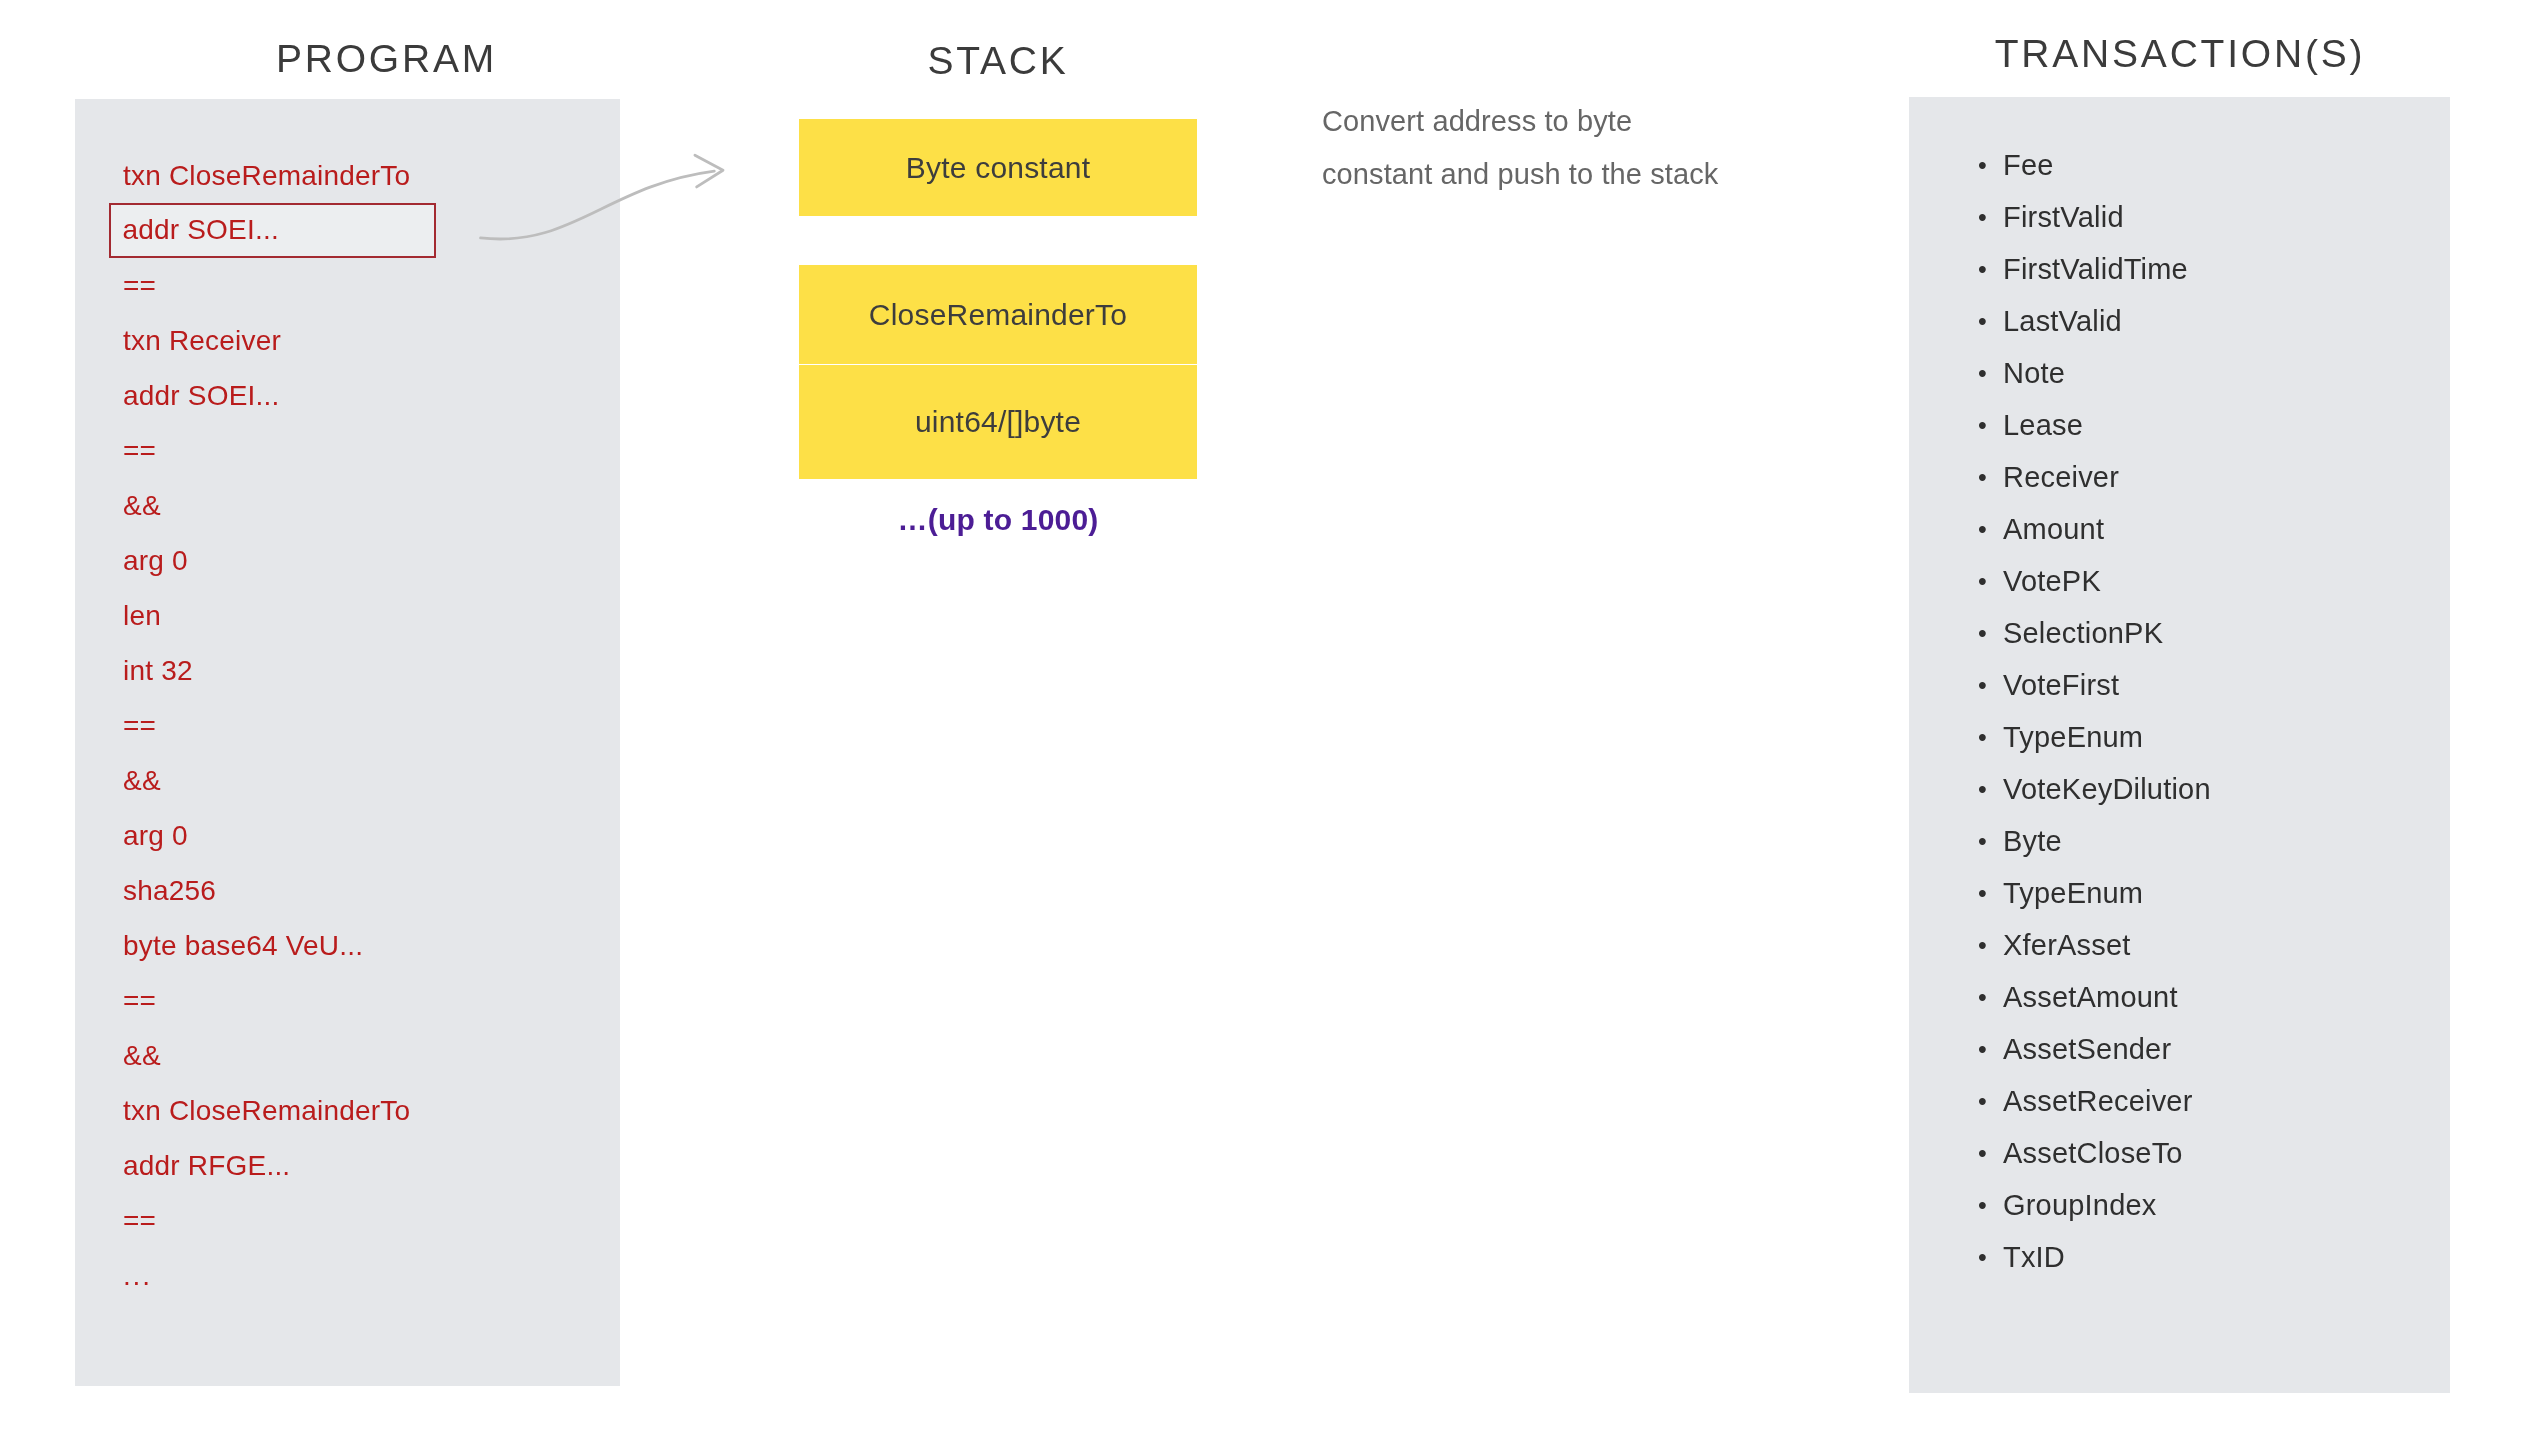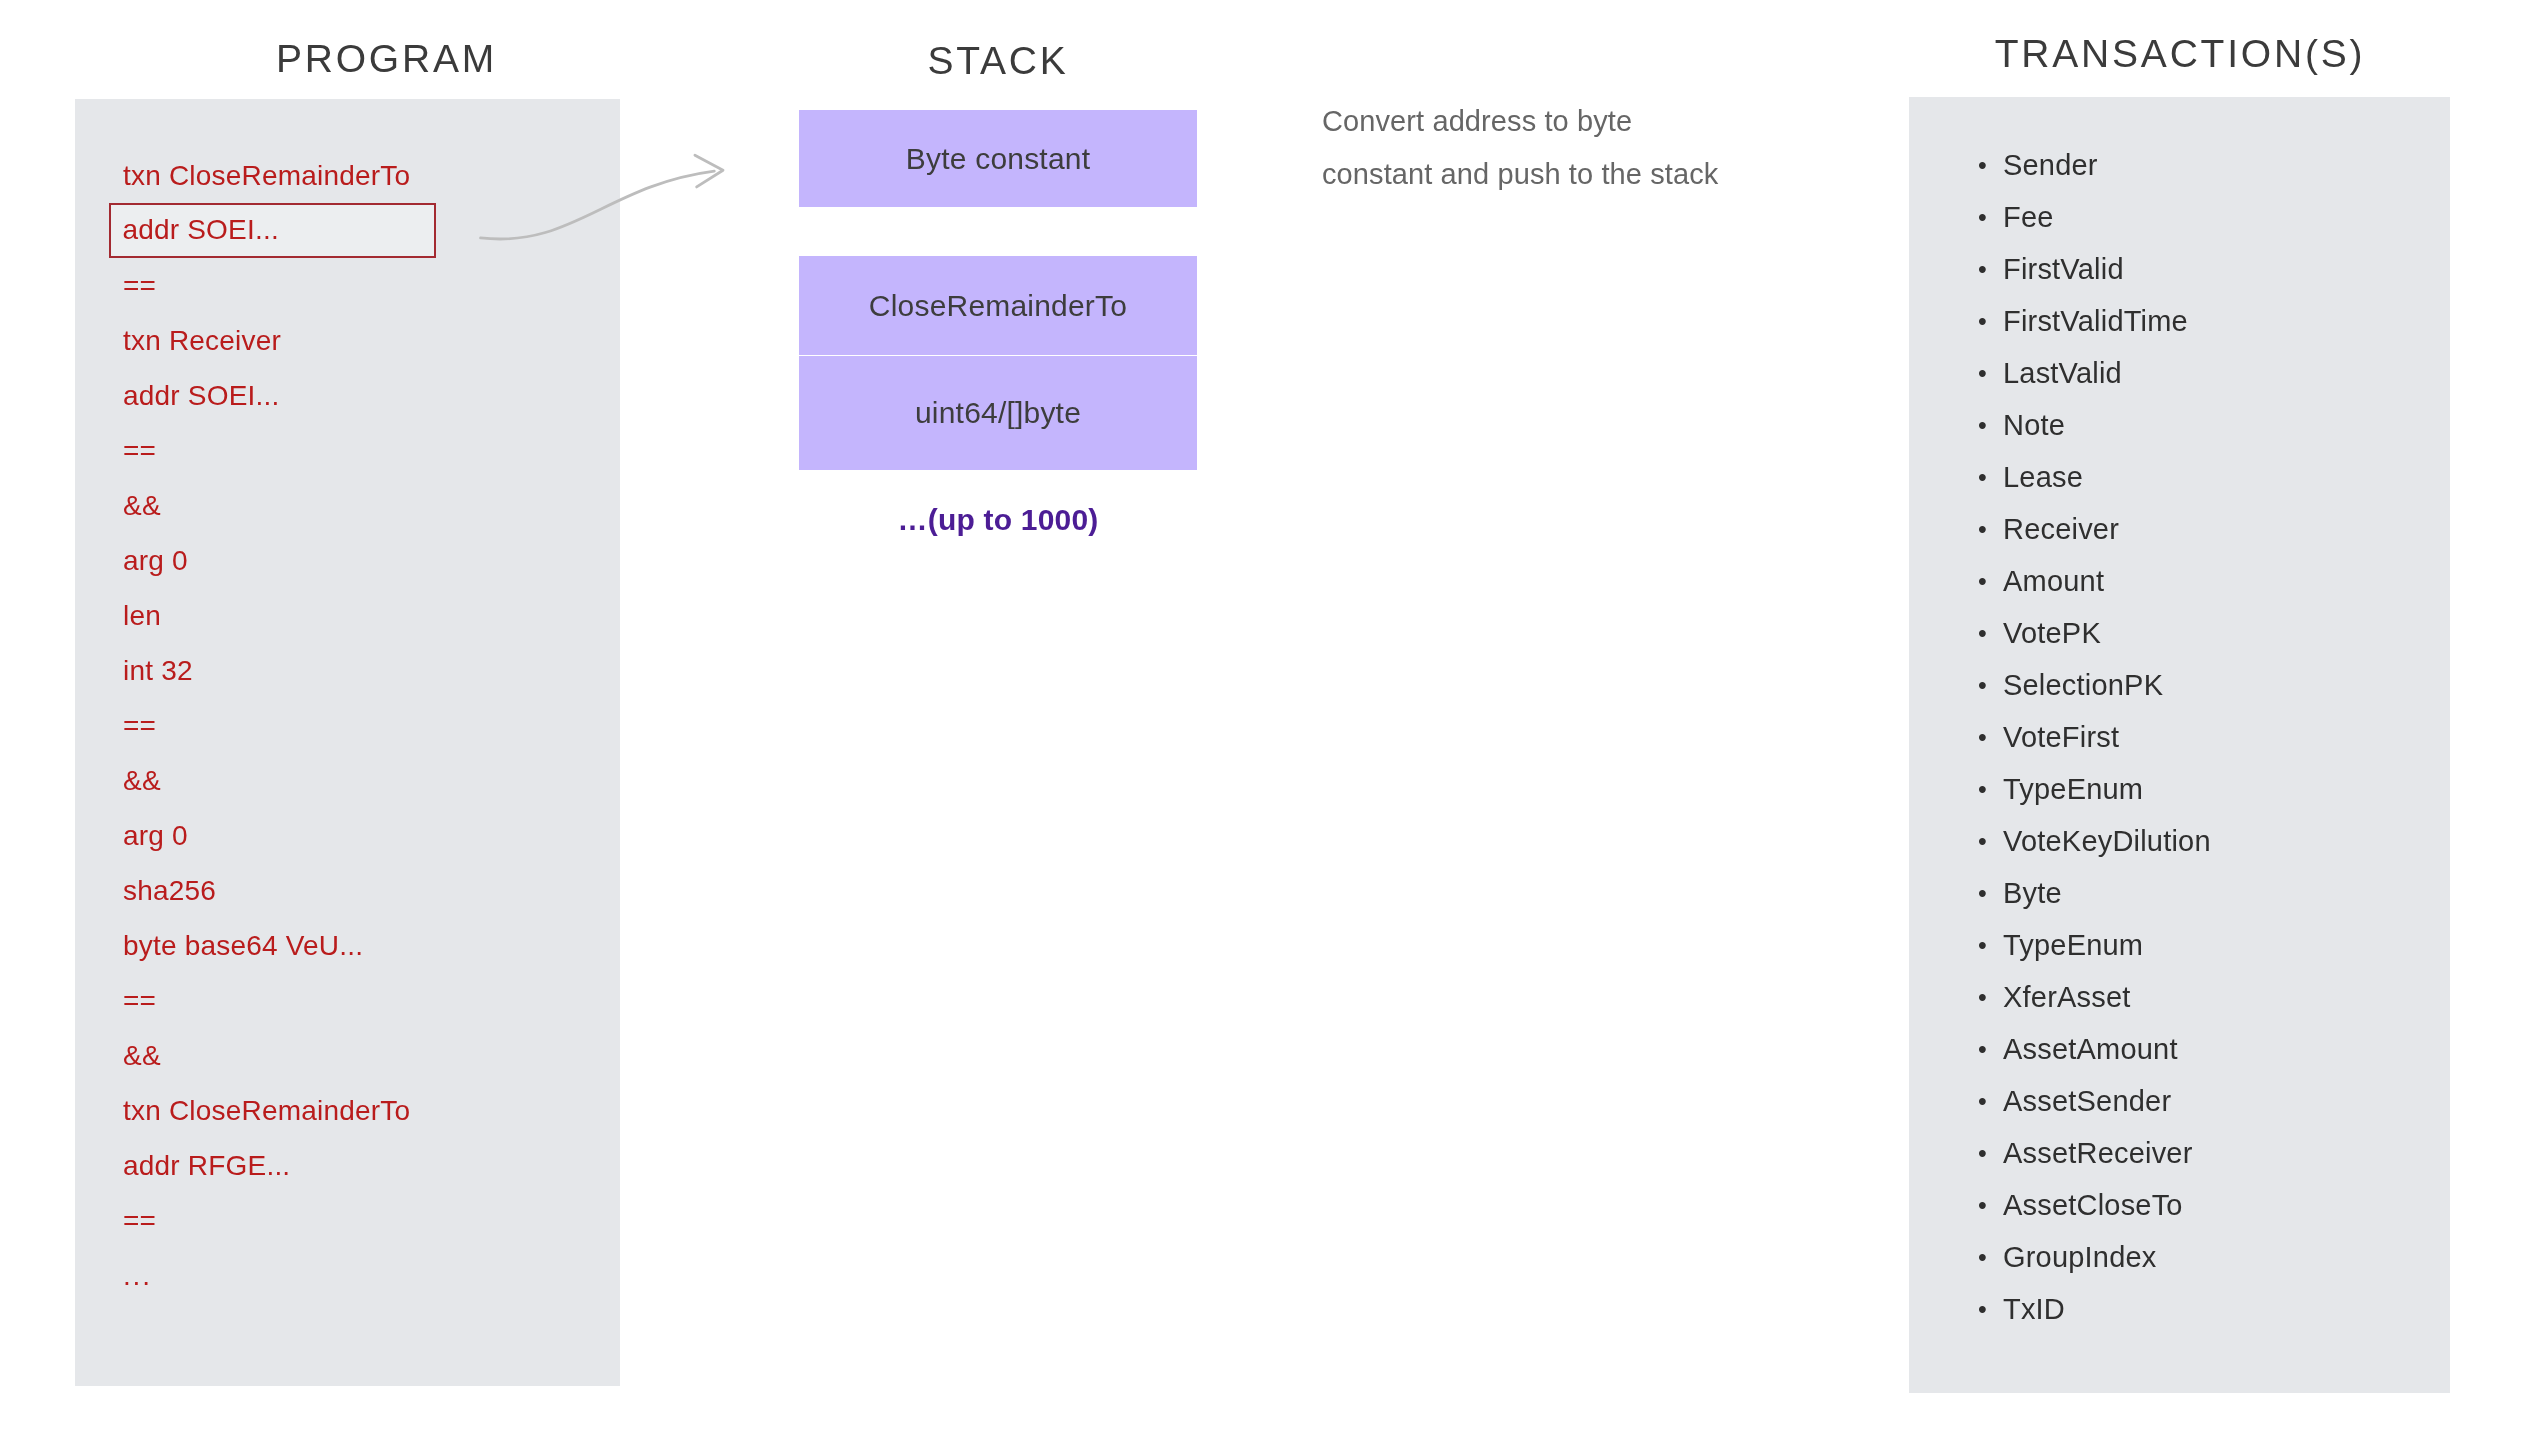--- a/index.html
+++ b/index.html
@@ -76,27 +76,28 @@
   .prog-line.ellipsis {
     font-size: 28px;
     letter-spacing: 1.8px;
   }
 
   
   .stack-box {
     position: absolute;
     left: 799px;
     width: 398px;
-    background: #c4b5fd;
+    background: #fde047;
     display: flex;
     align-items: center;
     justify-content: center;
     font-size: 30px;
     color: #3d3d3d;
     letter-spacing: 0.2px;
+    margin-top: 9px;
   }
   #stack-box-0 { top: 110px; height: 97px; }
   #stack-box-1 { top: 256px; height: 99px; }
   #stack-box-2 { top: 356px; height: 114px; }
 
   #stack-more {
     position: absolute;
     left: 799px;
     top: 503px;
     width: 398px;
@@ -206,21 +207,20 @@
   <div id="stack-more">…(up to 1000)</div>
 
   <div id="annotation">
     <div>Convert address to byte</div>
     <div>constant and push to the stack</div>
   </div>
 
   <div class="panel" id="tx-panel"></div>
 
   <ul id="tx-list">
-      <li>Sender</li>
       <li>Fee</li>
       <li>FirstValid</li>
       <li>FirstValidTime</li>
       <li>LastValid</li>
       <li>Note</li>
       <li>Lease</li>
       <li>Receiver</li>
       <li>Amount</li>
       <li>VotePK</li>
       <li>SelectionPK</li>

